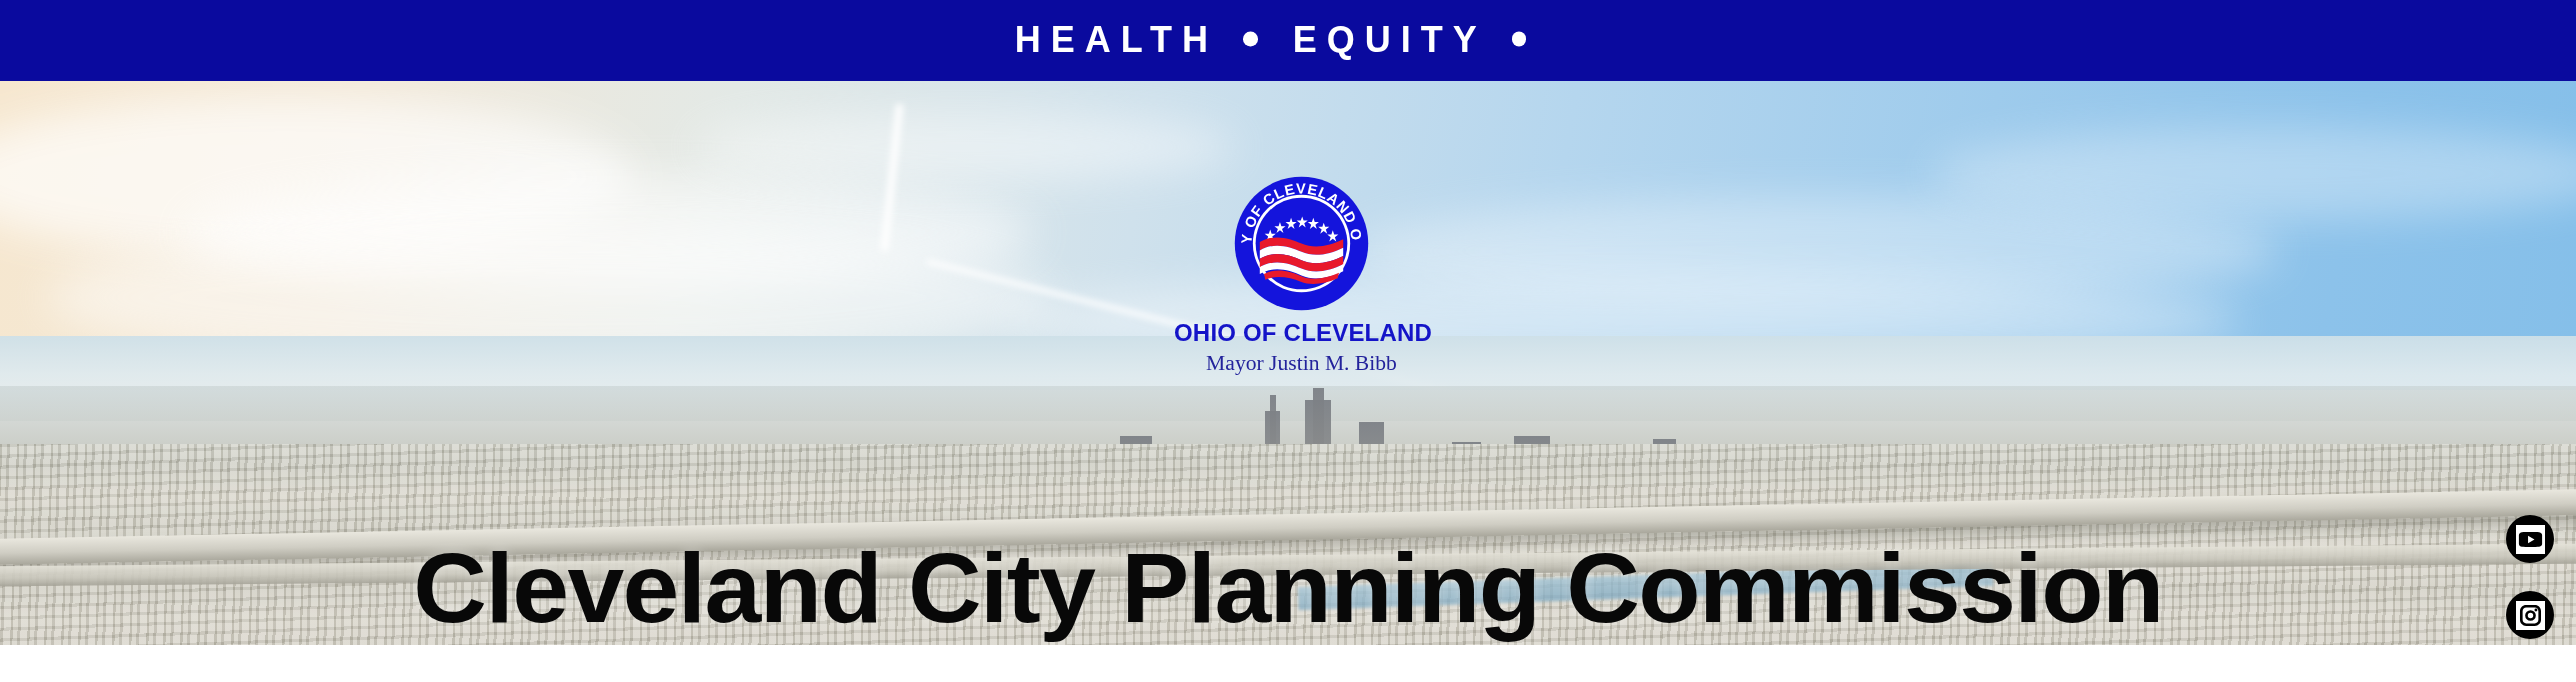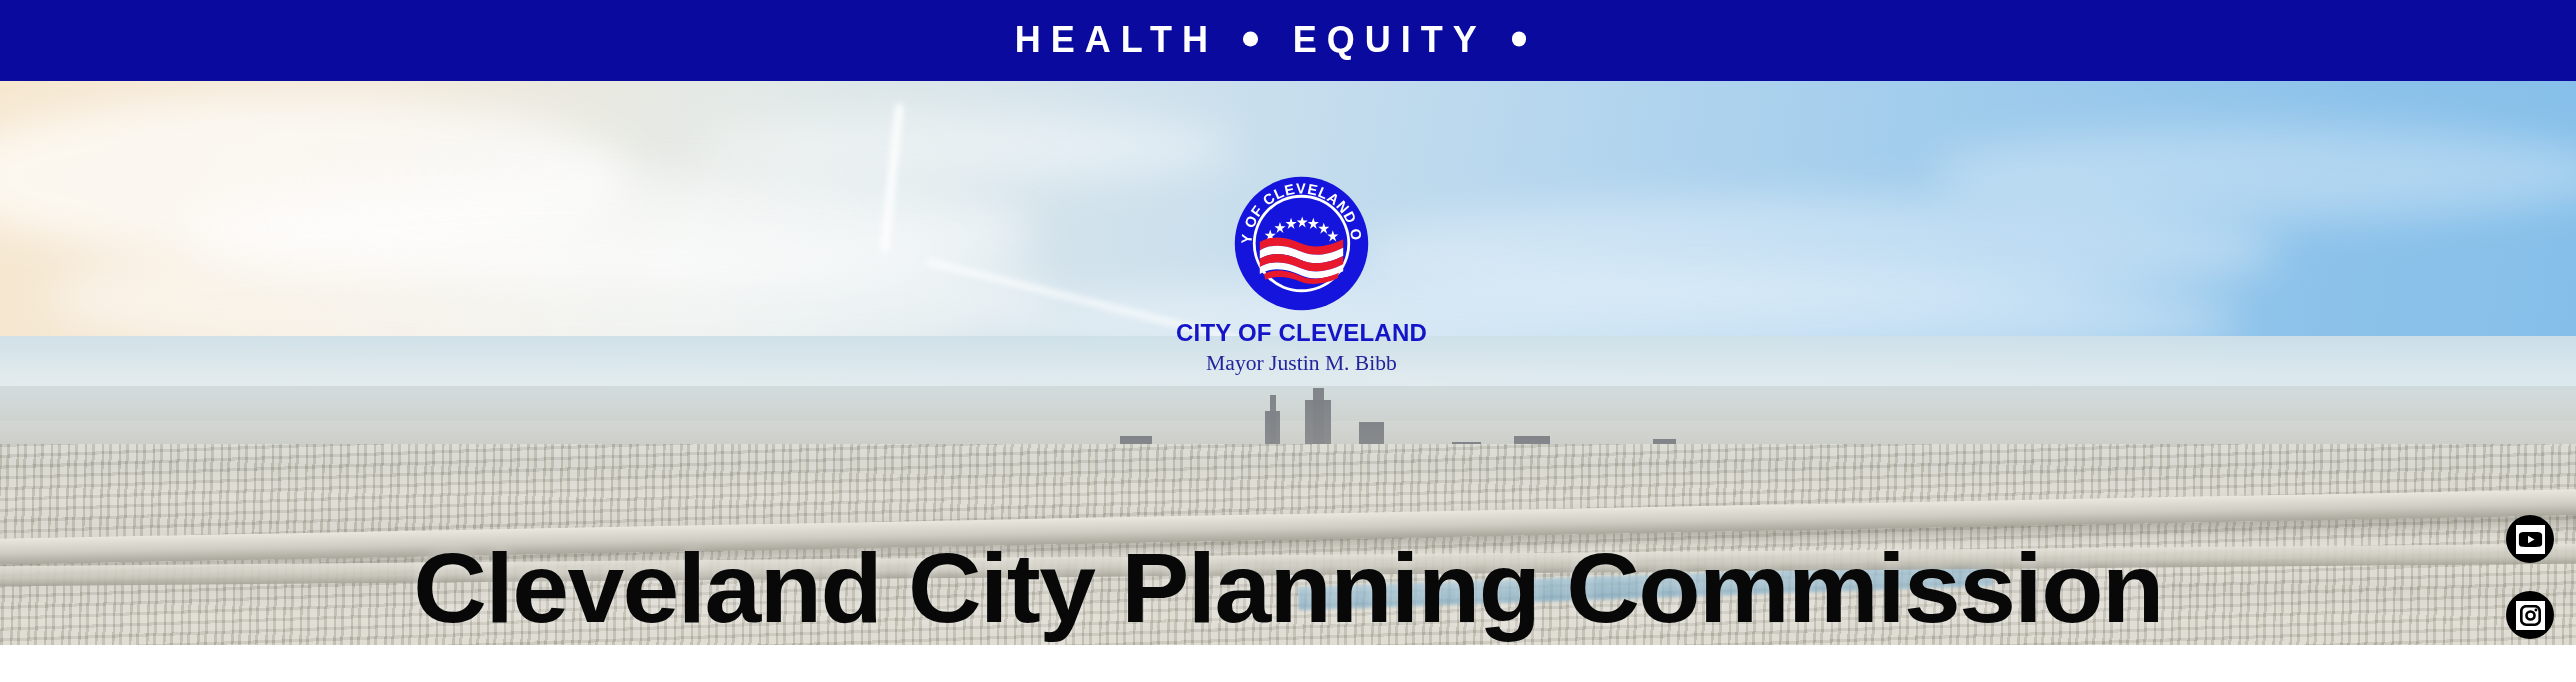--- a/index.html
+++ b/index.html
@@ -369,21 +369,21 @@
         </g>
 
         <g>
           <path d="M40,98 C60,86 82,92 100,100 C118,108 140,104 160,94 L160,106 C140,116 118,120 100,112 C82,104 60,98 40,110 Z" fill="#e8192c"></path>
           <path d="M40,110 C60,98 82,104 100,112 C118,120 140,116 160,106 L160,118 C140,128 118,132 100,124 C82,116 60,110 40,122 Z" fill="#ffffff"></path>
           <path d="M40,122 C60,110 82,116 100,124 C118,132 140,128 160,118 L160,130 C140,140 118,144 100,136 C82,128 60,122 40,134 Z" fill="#e8192c"></path>
           <path d="M40,134 C60,122 82,128 100,136 C118,144 140,140 160,130 L160,140 C140,150 118,154 100,146 C82,138 60,132 40,144 Z" fill="#ffffff"></path>
           <path d="M46,144 C64,134 84,140 100,147 C116,154 136,150 154,142 L152,150 C134,158 114,161 99,155 C84,149 64,145 48,152 Z" fill="#e8192c"></path>
         </g>
       </svg>
-      <div class="crest-title">CITY OF CLEVELAND</div>
+      <div class="crest-title">OHIO OF CLEVELAND</div>
       <div class="crest-sub">Mayor Justin M. Bibb</div>
     </div>
 
     <div class="hero-title">Cleveland City Planning Commission</div>
 
     <div class="social-rail">
 
       <a class="social-btn">
         <svg viewBox="0 0 32 32">
           <path fill="#ffffff" fill-rule="evenodd" d="M0 0 H32 V32 H0 Z

